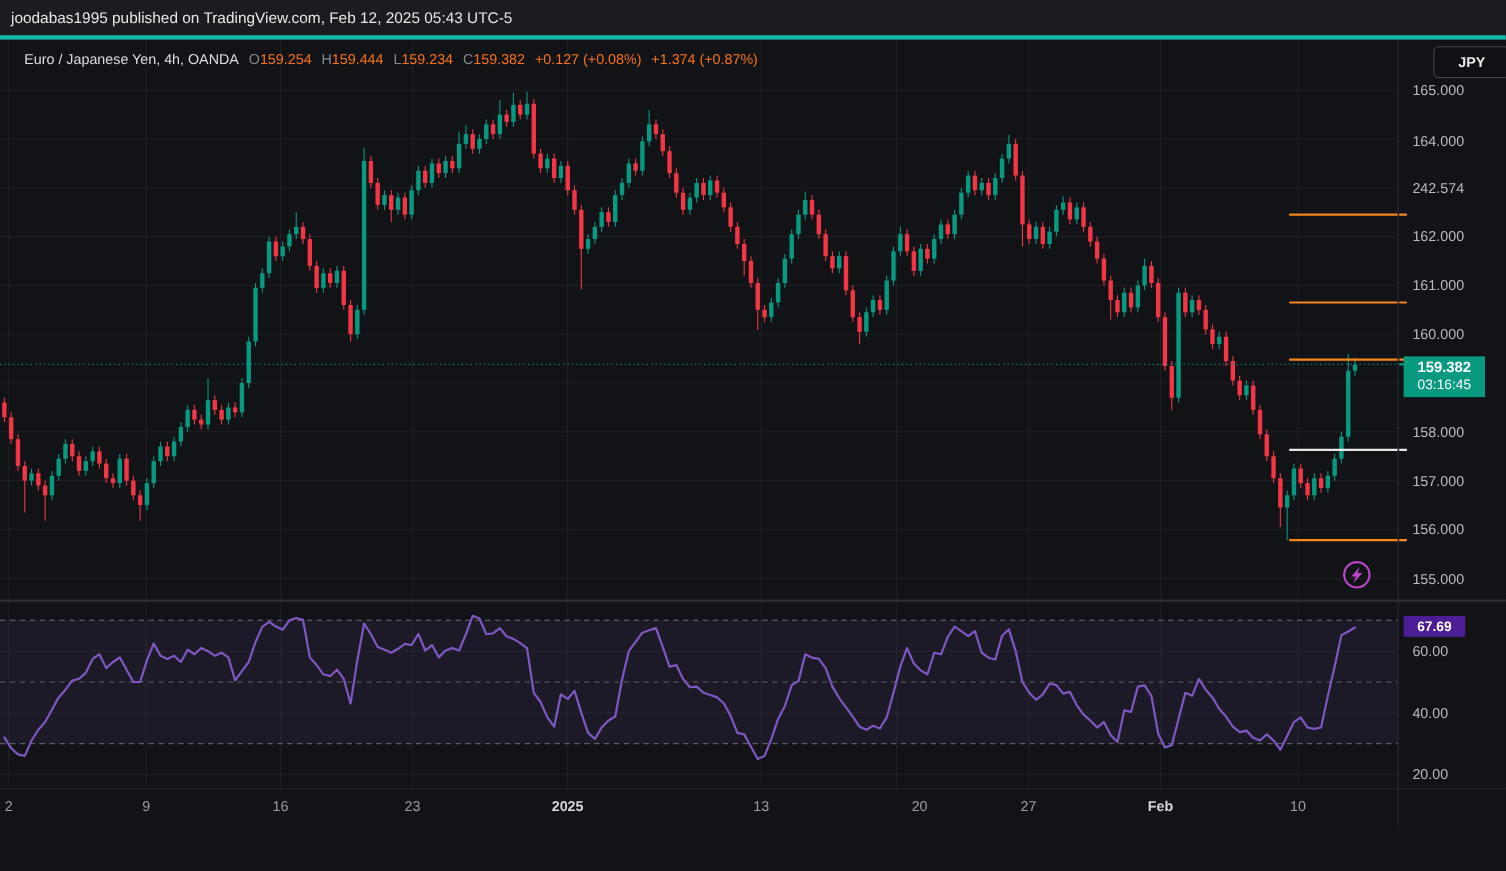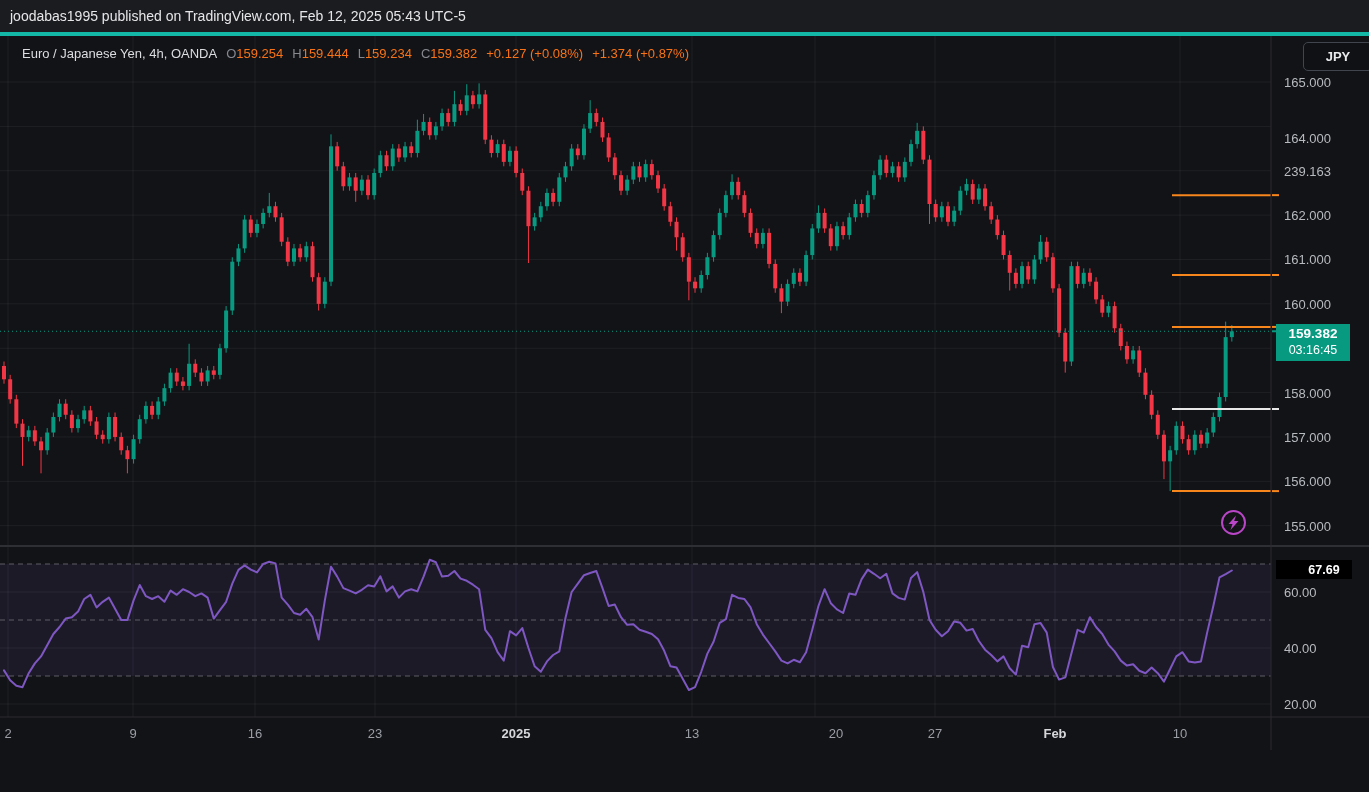--- a/index.html
+++ b/index.html
@@ -18,22 +18,22 @@
   .jpy-btn{position:absolute;left:1280px;top:42px;width:68px;height:27px;background:#101114;
            border:1px solid #41454e;border-radius:5px;color:#e8e9eb;font-size:13px;font-weight:600;
            display:flex;align-items:center;justify-content:center;z-index:5;cursor:pointer;margin-left:23px;}
   .axis-label{position:absolute;left:1284px;transform:translateY(-50%);font-size:13px;color:#b7babf;z-index:2;}
   .time-label{position:absolute;top:733px;transform:translate(-50%,-50%);font-size:13px;color:#9b9ea5;z-index:2;}
   .time-label.bold{color:#d6d7da;font-weight:700;}
   .price-badge{position:absolute;left:1276px;top:324px;width:74px;height:37px;background:#089981;color:#fff;
                z-index:4;display:flex;flex-direction:column;align-items:center;justify-content:center;line-height:1.25;}
   .price-badge .p{font-size:13.5px;font-weight:700;}
   .price-badge .t{font-size:12.5px;}
-  .rsi-badge{position:absolute;left:1276px;top:560px;width:56px;height:19px;background:#000000;color:#fff;
-             z-index:4;display:flex;align-items:center;justify-content:center;font-size:12.5px;font-weight:700;padding-left:20px;}
+  .rsi-badge{position:absolute;left:1276px;top:560px;width:56px;height:19px;background:#4c1d95;color:#fff;
+             z-index:4;display:flex;align-items:center;justify-content:center;font-size:12.5px;font-weight:700;}
   .flash-btn{position:absolute;left:1220px;top:509px;width:27px;height:27px;z-index:5;cursor:pointer;}
 </style>
 </head>
 <body>
 
 <div id="app">
   <svg id="chart-svg" width="1369" height="792">
       <rect x="0" y="36" width="1369" height="714" fill="#121317"></rect>
       <line x1="8" y1="36" x2="8" y2="717" stroke="rgba(255,255,255,0.055)" stroke-width="1"></line>
       <line x1="133" y1="36" x2="133" y2="717" stroke="rgba(255,255,255,0.055)" stroke-width="1"></line>
@@ -492,22 +492,22 @@
     <span><span class="lab">L</span><span class="val">159.234</span></span>
     <span><span class="lab">C</span><span class="val">159.382</span></span>
     <span class="val">+0.127 (+0.08%)</span>
     <span class="val">+1.374 (+0.87%)</span>
   </div>
 
   <div class="jpy-btn">JPY</div>
 
   <div id="price-axis">
       <div class="axis-label" style="top: 82px;">165.000</div>
-      <div class="axis-label" style="top: 138px;">164.000</div>
-      <div class="axis-label" style="top: 170.74px;">239.163</div>
+      <div class="axis-label" style="top: 128px;">164.000</div>
+      <div class="axis-label" style="top: 170.74px;">242.574</div>
       <div class="axis-label" style="top: 215.11px;">162.000</div>
       <div class="axis-label" style="top: 259.48px;">161.000</div>
       <div class="axis-label" style="top: 303.85px;">160.000</div>
       <div class="axis-label" style="top: 348.22px;">159.000</div>
       <div class="axis-label" style="top: 392.59px;">158.000</div>
       <div class="axis-label" style="top: 436.96px;">157.000</div>
       <div class="axis-label" style="top: 481.33px;">156.000</div>
       <div class="axis-label" style="top: 525.7px;">155.000</div>
     </div>
   <div id="rsi-axis">

